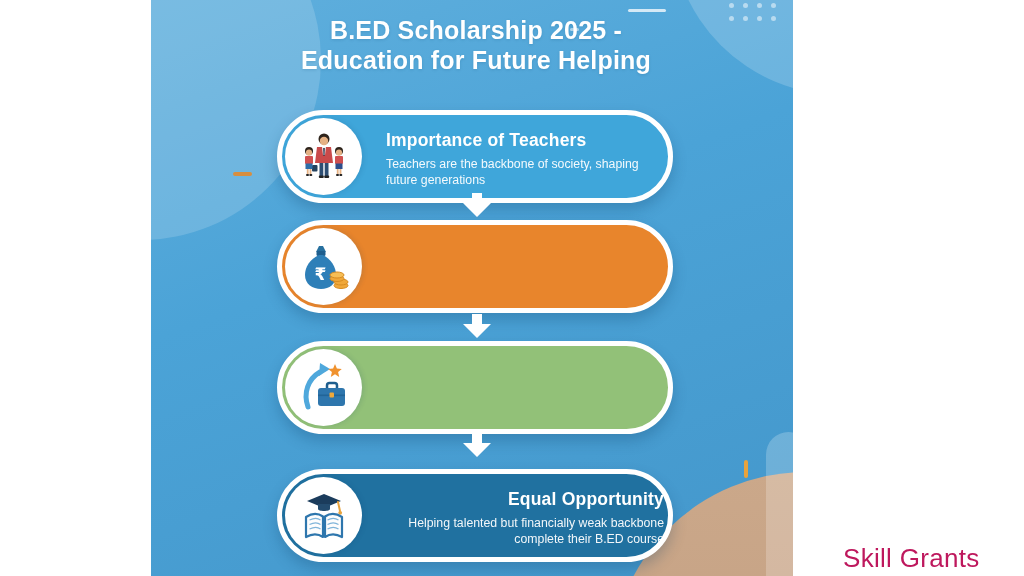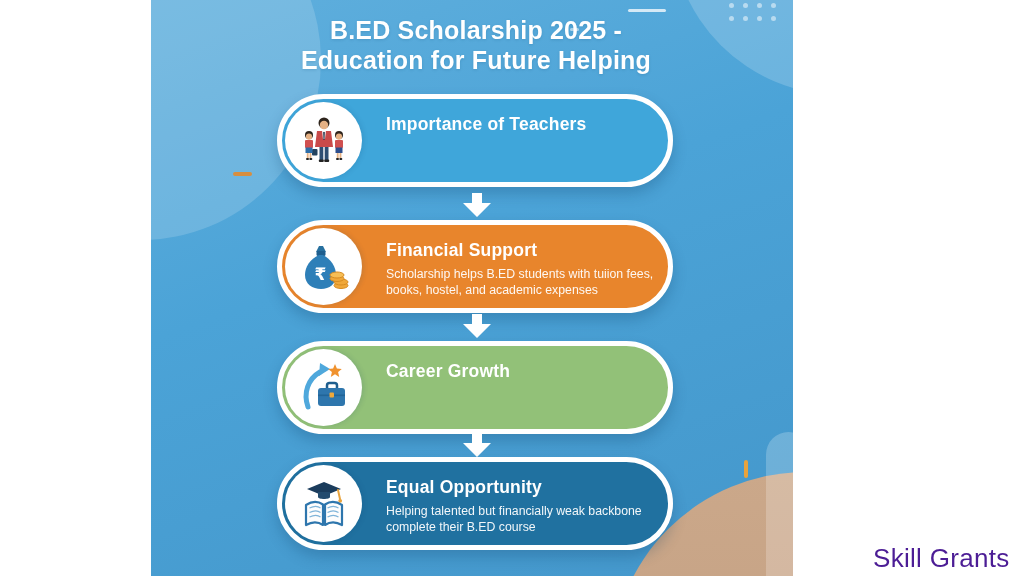--- a/index.html
+++ b/index.html
@@ -34,34 +34,34 @@
 
   
   .ig-title { position:absolute; top:16px; left:0; width:100%; text-align:center;
     color:#ffffff; font-weight:bold; font-size:25px; line-height:1.18; letter-spacing:0.2px;
     text-shadow:0 1px 3px rgba(10,70,110,0.18);padding-left:8px; }
 
   
   .card { position:absolute; left:126px; width:396px; height:93px;
     border:5px solid #ffffff; border-radius:47px;
     box-shadow:0 7px 14px rgba(10,60,100,0.25); }
-  .card-1 { top:94px; }  .card-2 { top:220px; }  .card-3 { top:341px; }  .card-4 { top:457px; }
+  .card-1 { top:94px; }  .card-2 { top:220px; }  .card-3 { top:341px; }  .card-4 { top:469px;text-align:right; }
   .icon-circle { position:absolute; left:3px; top:3px; width:77px; height:77px;
     border-radius:50%; background:#ffffff; display:flex; align-items:center; justify-content:center;
     box-shadow:2px 0 5px rgba(10,60,100,0.12); }
   .card-text { position:absolute; left:104px; top:15px; width:278px; color:#ffffff; }
   .card-title { font-size:17.5px; font-weight:bold; margin-bottom:5px; letter-spacing:0.2px; }
   .card-desc { font-size:12.3px; line-height:1.33; color:rgba(255,255,255,0.94); }
 
   
   .flow-arrow { position:absolute; left:310px; width:32px; height:24px; }
   .arrow-1 { top:193px; } .arrow-2 { top:314px; } .arrow-3 { top:433px; }
 
   
-  .brand { position:absolute; left:873px; top:543px; font-size:26px; color:#4c1d95;
+  .brand { position:absolute; left:843px; top:543px; font-size:26px; color:#be185d;
     letter-spacing:0.3px; }
 </style>
 </head>
 <body>
 
 <div class="stage">
 
   <div class="infographic">
 
     <div class="deco circle-tl"></div>
@@ -81,21 +81,21 @@
     <div class="deco dash-white"></div>
     <div class="deco tick-white"></div>
     <div class="deco dash-orange-h"></div>
     <div class="deco dash-orange-v"></div>
 
     <div class="ig-title">
       <div>B.ED Scholarship 2025 -</div>
       <div>Education for Future Helping</div>
     </div>
 
-    <div class="card card-1" style="background: rgb(63, 166, 218);">
+    <div class="card card-1" style="background: rgb(63, 166, 218); margin-top: 16px;">
       <div class="icon-circle">
         <svg width="56" height="56" viewBox="0 0 56 56">
           <circle cx="28" cy="10" r="5.5" fill="#2E241C"></circle>
           <circle cx="28" cy="12" r="4.2" fill="#E5B184"></circle>
           <path d="M21,18 L35,18 L37,34 L19,34 Z" fill="#C94A4A"></path>
           <polygon points="26,18 30,18 29,26 27,26" fill="#F2F2F2"></polygon>
           <polygon points="27.2,19 28.8,19 28.5,27 27.5,27" fill="#20324A"></polygon>
           <rect x="23.5" y="34" width="3.8" height="13" fill="#2D4E73"></rect>
           <rect x="28.7" y="34" width="3.8" height="13" fill="#2D4E73"></rect>
           <rect x="22.8" y="46.5" width="5" height="2.5" rx="1" fill="#222222"></rect>
@@ -114,64 +114,60 @@
           <rect x="39" y="27" width="8" height="8" rx="1" fill="#D05050"></rect>
           <rect x="39.5" y="34.5" width="7" height="5.5" fill="#2D4E8C"></rect>
           <rect x="40.8" y="40" width="1.8" height="5.5" fill="#E5B184"></rect>
           <rect x="43.6" y="40" width="1.8" height="5.5" fill="#E5B184"></rect>
           <rect x="40" y="45" width="3" height="2" rx="1" fill="#222222"></rect>
           <rect x="43.3" y="45" width="3" height="2" rx="1" fill="#222222"></rect>
         </svg>
       </div>
       <div class="card-text">
         <div class="card-title">Importance of Teachers</div>
+        <div class="card-desc">Teachers are the backbone of society, shaping future generations</div>
       </div>
     </div>
 
     <svg class="flow-arrow arrow-1" viewBox="0 0 32 24">
       <polygon points="11,0 21,0 21,10 30,10 16,24 2,10 11,10" fill="#ffffff"></polygon>
     </svg>
 
     <div class="card card-2" style="background: rgb(232, 133, 44);">
       <div class="icon-circle">
         <svg width="56" height="56" viewBox="0 0 56 56">
           <path d="M20,13 L30,13 L27,7 L23,7 Z" fill="#27709F"></path>
           <rect x="20.5" y="12" width="9" height="5" rx="1.5" fill="#1E5E8E"></rect>
           <path d="M23,16 C14,20 9,28 9,36 C9,45 16.5,50 25,50 C33.5,50 40,45 40,36 C40,28 35,20 27,16 Z" fill="#2E7FB8"></path>
           <text x="24.5" y="41" font-size="17" font-weight="bold" fill="#ffffff" text-anchor="middle" font-family="DejaVu Sans, sans-serif">₹</text>
           <ellipse cx="45" cy="46.5" rx="7" ry="3" fill="#F0A83A" stroke="#D88C22" stroke-width="1"></ellipse>
           <ellipse cx="45" cy="43" rx="7" ry="3" fill="#F0A83A" stroke="#D88C22" stroke-width="1"></ellipse>
           <ellipse cx="41" cy="39.5" rx="7" ry="3" fill="#F0A83A" stroke="#D88C22" stroke-width="1"></ellipse>
           <ellipse cx="41" cy="36" rx="7" ry="3" fill="#F7BE55" stroke="#D88C22" stroke-width="1"></ellipse>
         </svg>
       </div>
-      <div class="card-text">
-        <div class="card-title">Financial Support</div>
-        <div class="card-desc">Scholarship helps B.ED students with tuiion fees, books, hostel, and academic expenses</div>
-      </div>
     </div>
 
     <svg class="flow-arrow arrow-2" viewBox="0 0 32 24">
       <polygon points="11,0 21,0 21,10 30,10 16,24 2,10 11,10" fill="#ffffff"></polygon>
     </svg>
 
     <div class="card card-3" style="background: rgb(146, 193, 120);">
       <div class="icon-circle">
         <svg width="56" height="56" viewBox="0 0 56 56">
           <path d="M12,47 C7,33 12,19 24,12" fill="none" stroke="#4FA8DC" stroke-width="5" stroke-linecap="round"></path>
           <polygon points="24,3 34,9 23,16" fill="#4FA8DC"></polygon>
           <polygon points="39,4 40.9,8.6 45.8,8.9 42.1,12.1 43.2,16.9 39,14.3 34.8,16.9 35.9,12.1 32.2,8.9 37.1,8.6" fill="#F0922E"></polygon>
           <rect x="31" y="23" width="10" height="7" rx="2.5" fill="none" stroke="#1E5E8E" stroke-width="2.5"></rect>
           <rect x="22" y="28" width="27" height="18" rx="3" fill="#2E76AD"></rect>
           <rect x="22" y="34.5" width="27" height="1.6" fill="#1E5E8E" opacity="0.7"></rect>
           <rect x="33.5" y="32.5" width="4.5" height="5" rx="1" fill="#F0A83A"></rect>
         </svg>
       </div>
       <div class="card-text">
-        <div class="card-title">Career Growth</div>
       </div>
     </div>
 
     <svg class="flow-arrow arrow-3" viewBox="0 0 32 24">
       <polygon points="11,0 21,0 21,10 30,10 16,24 2,10 11,10" fill="#ffffff"></polygon>
     </svg>
 
     <div class="card card-4" style="background: rgb(32, 113, 160);">
       <div class="icon-circle">
         <svg width="56" height="56" viewBox="0 0 56 56">

